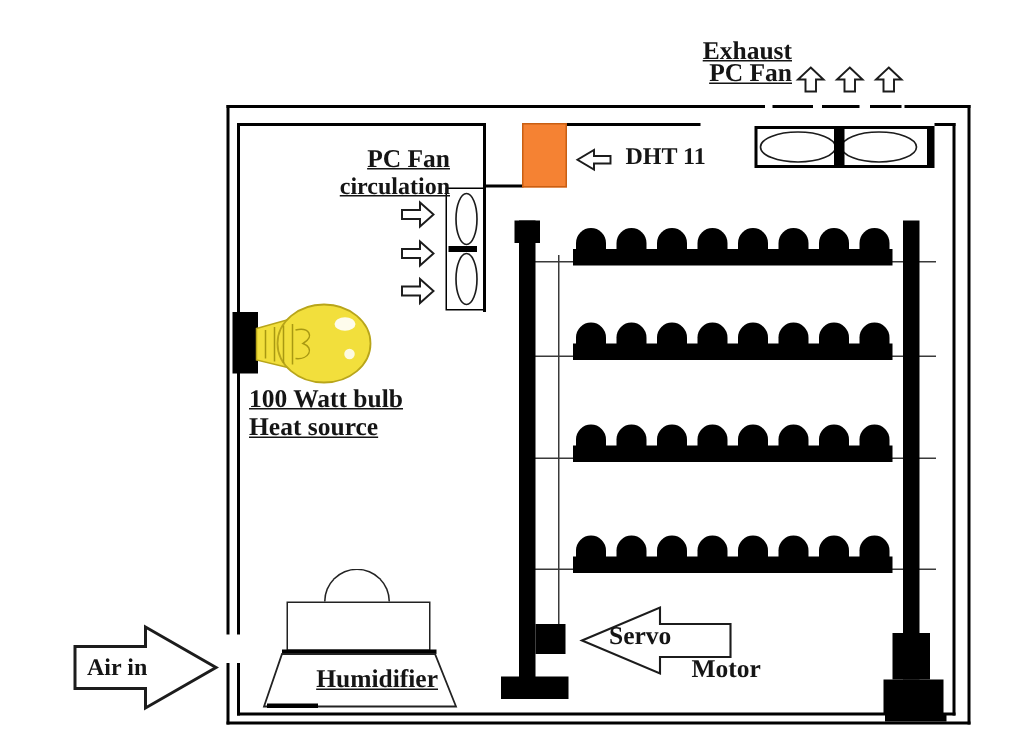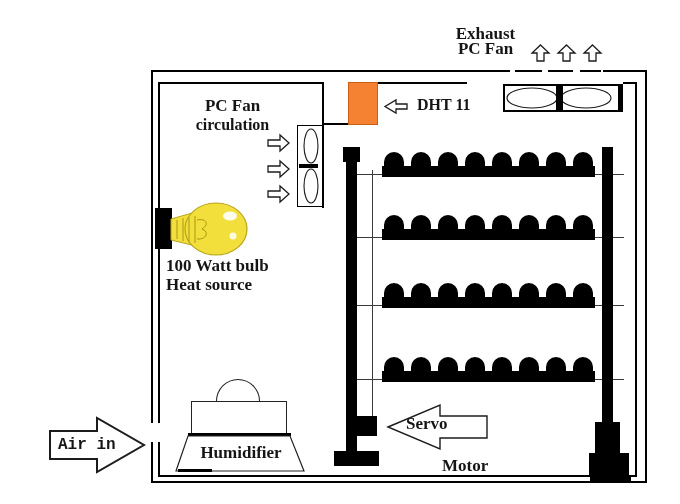--- a/index.html
+++ b/index.html
@@ -7,21 +7,21 @@
     position:relative;width:680px;height:504px;background:#ffffff;overflow:hidden;
     font-family:"Liberation Serif","DejaVu Serif",serif;
   }
   .abs{position:absolute;}
   .blk{position:absolute;background:#000;}
   .thin{position:absolute;background:#3a3a3a;}
   .label{
     position:absolute;font-weight:bold;color:#151515;white-space:nowrap;
     font-size:17px;line-height:19px;letter-spacing:0px;
   }
-  .center{text-align:center;}
+  .center{text-align:right;text-decoration:underline;}
   .egg{position:absolute;background:#000;border-radius:10px 10px 2px 2px;}
   .tray-bar{position:absolute;background:#000;}
   svg{position:absolute;overflow:visible;}
   .outline{fill:#ffffff;stroke:#1c1c1c;}
   .box{position:absolute;background:#fff;border:2px solid #000;box-sizing:border-box;}
 </style>
 </head>
 <body>
 
 <div id="canvas">
@@ -97,21 +97,21 @@
 
   <svg id="bulb-svg" style="left:150px;top:196px;" width="110" height="66" viewBox="0 0 110 66">
     <rect x="5" y="12" width="17" height="41" fill="#000"></rect>
     <polygon id="bulb-neck" points="21,23 46,16 46,50 21,44" fill="#F2DF3C" stroke="#B8A51A" stroke-width="1"></polygon>
     <ellipse id="bulb-globe" cx="66" cy="33" rx="31" ry="26" fill="#F2DF3C" stroke="#B8A51A" stroke-width="1.2"></ellipse>
     <path d="M27,24 L27,43 M33,22 L33,45 M39,21 L39,46 M45,20 L45,47" stroke="#a89812" stroke-width="1" fill="none"></path>
     <path d="M47,24 C56,22 60,28 52,33 C60,36 56,44 47,43" stroke="#a89812" stroke-width="1" fill="none"></path>
     <ellipse cx="80" cy="20" rx="7" ry="4.5" fill="#ffffff" opacity="0.9"></ellipse>
     <circle cx="83" cy="40" r="3.5" fill="#ffffff" opacity="0.85"></circle>
   </svg>
-  <div class="label" style="left:166px;top:256px;line-height:19px;">
+  <div class="label" style="left:166px;top:256px;line-height:19px;text-decoration:underline;">
     <div>100 Watt bulb</div>
     <div>Heat source</div>
   </div>
 
   <div class="thin" style="left:372px;top:170px;width:1px;height:248px;"></div>
   <div id="egg-rack">
       <div class="thin" style="left: 356px; top: 174px; width: 268px; height: 1px;"></div>
       <div class="tray-bar" style="left: 382px; top: 166px; width: 213px; height: 11px;"></div>
       <div class="egg" style="left: 384px; top: 152px; width: 20px; height: 16px;"></div>
       <div class="egg" style="left: 411px; top: 152px; width: 20px; height: 16px;"></div>
@@ -158,29 +158,29 @@
   <div class="blk" style="left:357px;top:416px;width:20px;height:20px;"></div>
   <div class="blk" style="left:602px;top:147px;width:11px;height:306px;"></div>
   <div class="blk" style="left:595px;top:422px;width:25px;height:31px;"></div>
   <div class="blk" style="left:589px;top:453px;width:40px;height:23px;"></div>
   <div class="blk" style="left:590px;top:476px;width:41px;height:5px;"></div>
 
   <svg style="left:387px;top:404px;" width="102" height="46" viewBox="0 0 102 46">
     <polygon class="outline" stroke-width="1.4" points="1,23 53,1 53,12 100,12 100,34 53,34 53,45"></polygon>
   </svg>
   <div class="label" style="left:406px;top:414px;">Servo</div>
-  <div class="label" style="left:442px;top:456px;">Motor</div>
+  <div class="label" style="left:442px;top:436px;padding-left:19px;">Motor</div>
 
   <div class="abs" style="left:216px;top:379px;width:44px;height:23px;background:#fff;border:1.2px solid #222;border-bottom:none;border-radius:22px 22px 0 0;box-sizing:border-box;"></div>
   <div class="abs" style="left:191px;top:401px;width:96px;height:33px;background:#fff;border:1.2px solid #222;box-sizing:border-box;"></div>
   <div class="blk" style="left:188px;top:433px;width:103px;height:3px;"></div>
   <svg style="left:174px;top:436px;" width="132" height="36" viewBox="0 0 132 36">
     <polygon points="14,0 116,0 130,35 2,35" fill="#ffffff" stroke="#222" stroke-width="1.2"></polygon>
   </svg>
   <div class="label center" style="left:190px;top:443px;width:102px;">Humidifier</div>
   <div class="blk" style="left:178px;top:469px;width:34px;height:3px;"></div>
 
   <svg style="left:48px;top:416px;" width="99" height="58" viewBox="0 0 99 58">
     <polygon class="outline" stroke-width="2" points="2,15 49,15 49,2 96,29 49,56 49,43 2,43"></polygon>
   </svg>
-  <div class="label" style="left:58px;top:436px;font-size:16px;font-family:Liberation Mono, monospace;">Air in</div>
+  <div class="label" style="left:58px;top:436px;font-size:16px;">Air in</div>
 
 </div>
 
 </body></html>

